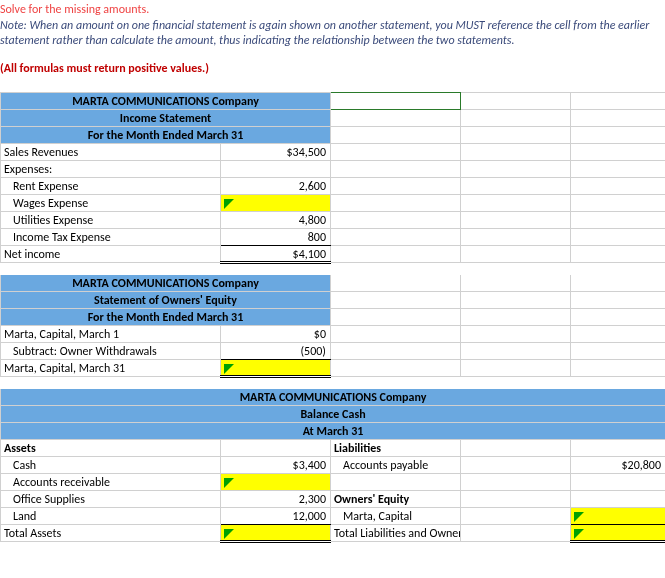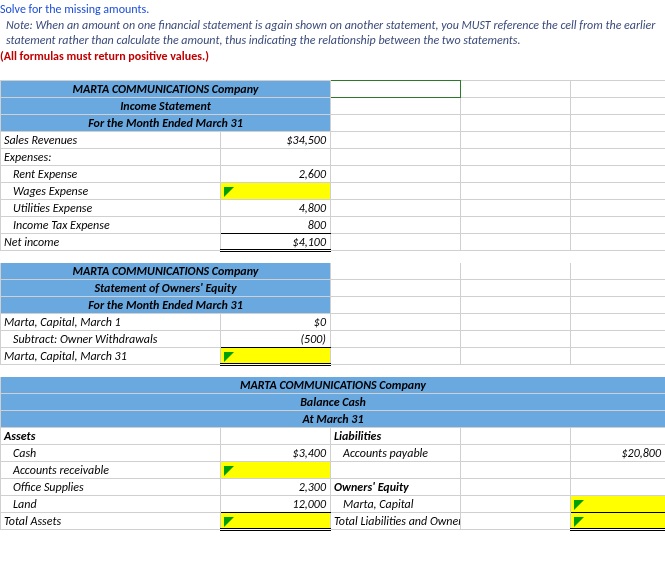--- a/index.html
+++ b/index.html
@@ -7,24 +7,24 @@
       font-family: Calibri, Arial, sans-serif;
       font-size: 12px;
       color: #000;
       background: #fff;
       width: 665px;
     }
     .instructions {
       padding: 2px 0;
       line-height: 1.3;
     }
-    .instructions .line1 { color: #1d4ed8; }
-    .instructions .note { color: #3a4a7a; font-style: italic; margin-left: 6px; }
-    .instructions .red { color: #c00000; font-weight: bold; margin-bottom: 14px; }
-    table { border-collapse: collapse; width: 100%; table-layout: fixed; font-style: italic; }
+    .instructions .line1 { color: #ef4444; }
+    .instructions .note { color: #3a4a7a; font-style: italic; }
+    .instructions .red { color: #c00000; font-weight: bold; margin-top: 12px; margin-bottom: 14px; }
+    table { border-collapse: collapse; width: 100%; table-layout: fixed; }
     td { height: 17px; padding: 0 3px; vertical-align: middle; border: 1px solid #d0d0d0; white-space: nowrap; overflow: hidden; }
     .hdr { background: #6aa8e0; font-weight: bold; text-align: center; }
     .sect { font-weight: bold; margin-top: 16px; }
     .indent { padding-left: 12px; }
     .num { text-align: right; padding-right: 4px; padding-left: 12px; }
     .missing { background: #ffff00; }
     .missing-mark::before {
       content: "";
       display: inline-block;
       width: 0; height: 0;

